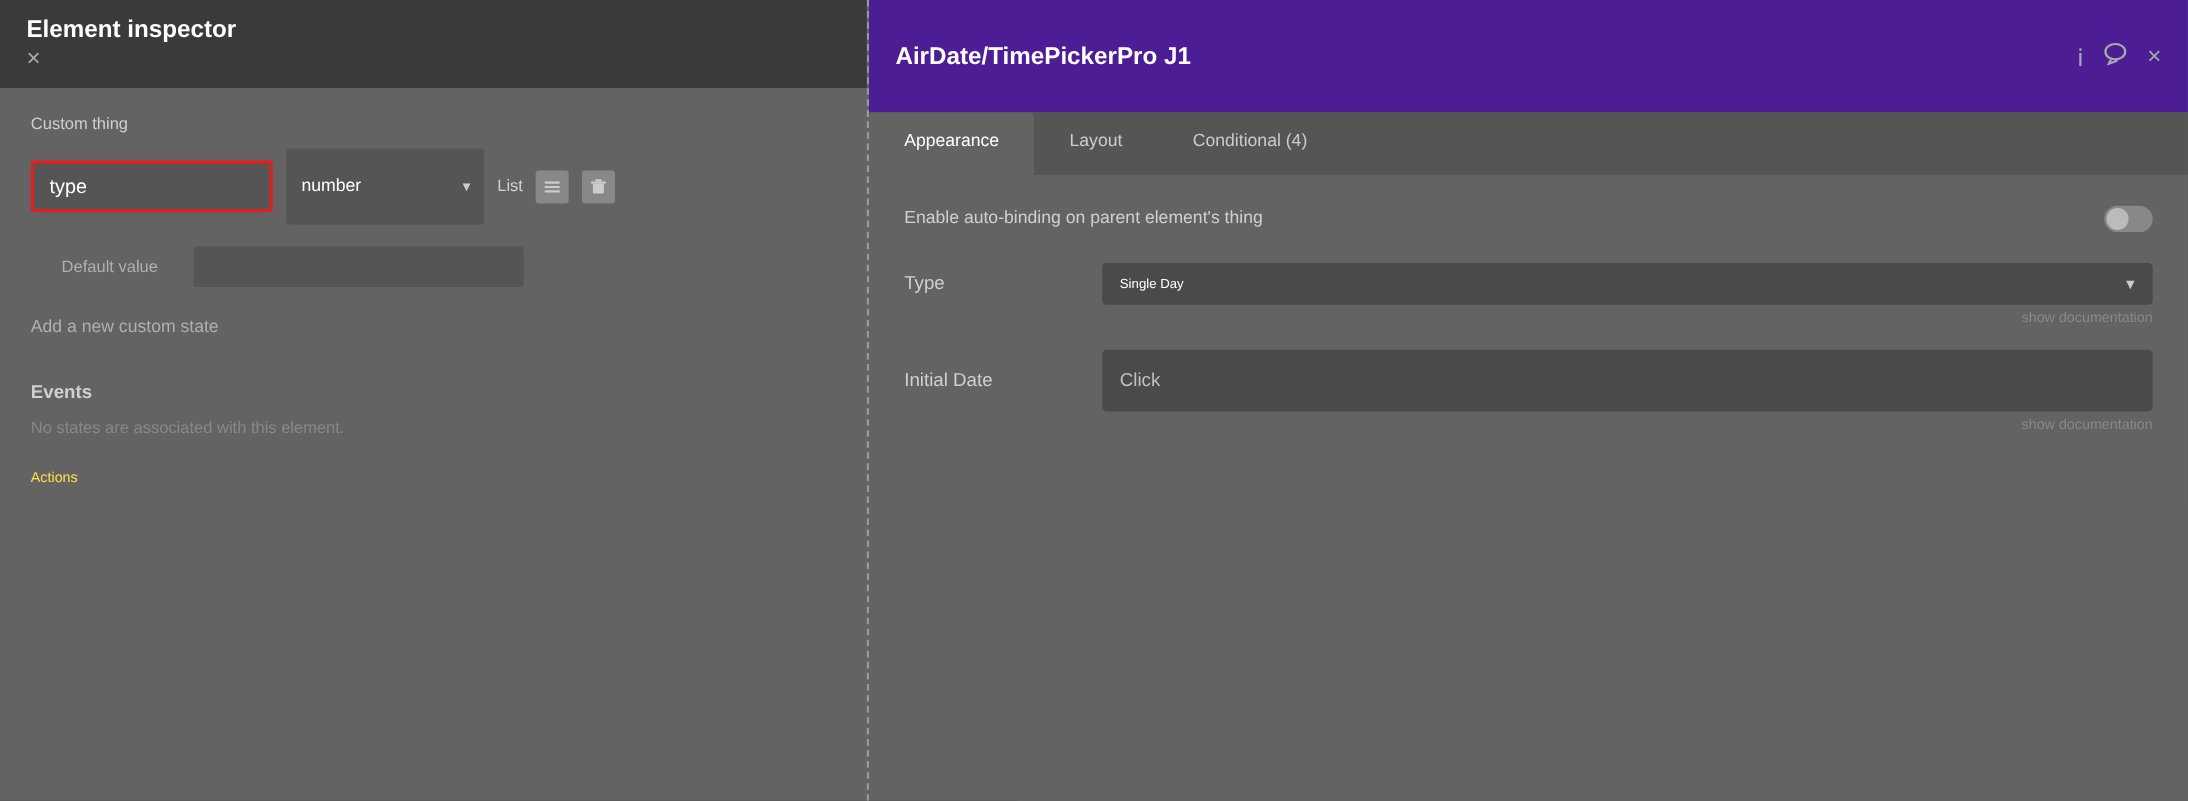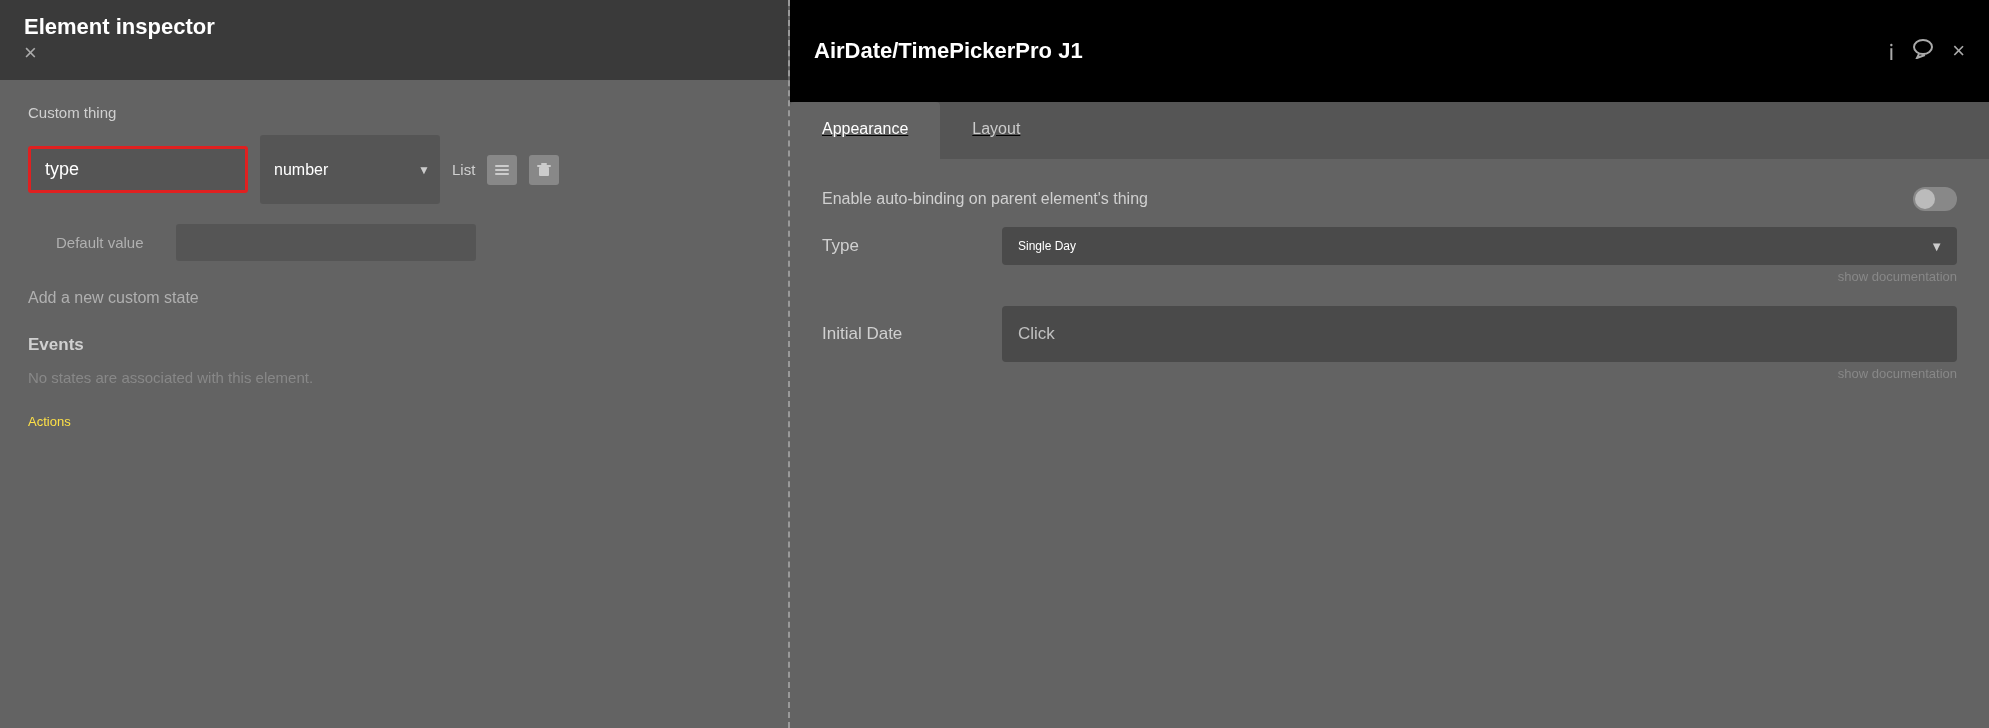--- a/index.html
+++ b/index.html
@@ -147,21 +147,21 @@
       padding: 10px 14px;
       width: 300px;
       border-radius: 3px;
       outline: none;
     }
 
     .add-state-link {
       color: #b0b0b0;
       font-size: 16px;
       cursor: pointer;
-      margin-bottom: 28px;
+      margin-bottom: 40px;
       display: block;
     }
 
     .events-label {
       color: #d0d0d0;
       font-size: 17px;
       font-weight: 600;
       margin-bottom: 14px;
     }
 
@@ -179,21 +179,21 @@
 
     
     .right-panel {
       flex: 1;
       background: #636363;
       display: flex;
       flex-direction: column;
     }
 
     .right-header {
-      background: #000000;
+      background: #4c1d95;
       padding: 36px 24px;
       display: flex;
       align-items: center;
       justify-content: space-between;
       min-height: 70px;
     }
 
     .right-title {
       color: #ffffff;
       font-size: 22px;
@@ -210,21 +210,20 @@
       color: #aaa;
       font-size: 22px;
       cursor: pointer;
     }
 
     .tabs-bar {
       background: #555;
       display: flex;
       align-items: stretch;
       padding: 0 0;
-      text-decoration: underline;
     }
 
     .tab {
       padding: 18px 32px;
       color: #ccc;
       font-size: 16px;
       cursor: pointer;
       border-bottom: 3px solid transparent;
     }
 
@@ -237,21 +236,21 @@
     }
 
     .right-body {
       padding: 28px 32px;
       flex: 1;
     }
 
     .property-row {
       display: flex;
       align-items: center;
-      margin-bottom: 16px;
+      margin-bottom: 28px;
       gap: 20px;
     }
 
     .property-label {
       color: #d0d0d0;
       font-size: 16px;
       flex: 1;
     }
 
     .toggle-switch {
@@ -409,20 +408,21 @@
           <path d="M7 17 L5 21 L13 18" stroke="#aaa" stroke-width="2" fill="none"></path>
         </svg>
       </span>
       <span class="header-icon">×</span>
     </div>
   </div>
 
   <div class="tabs-bar">
     <div class="tab active">Appearance</div>
     <div class="tab">Layout</div>
+    <div class="tab">Conditional (4)</div>
   </div>
 
   <div class="right-body">
 
     <div class="property-row">
       <span class="property-label">Enable auto-binding on parent element's thing</span>
       <div class="toggle-switch"></div>
     </div>
 
     <div class="property-section">

